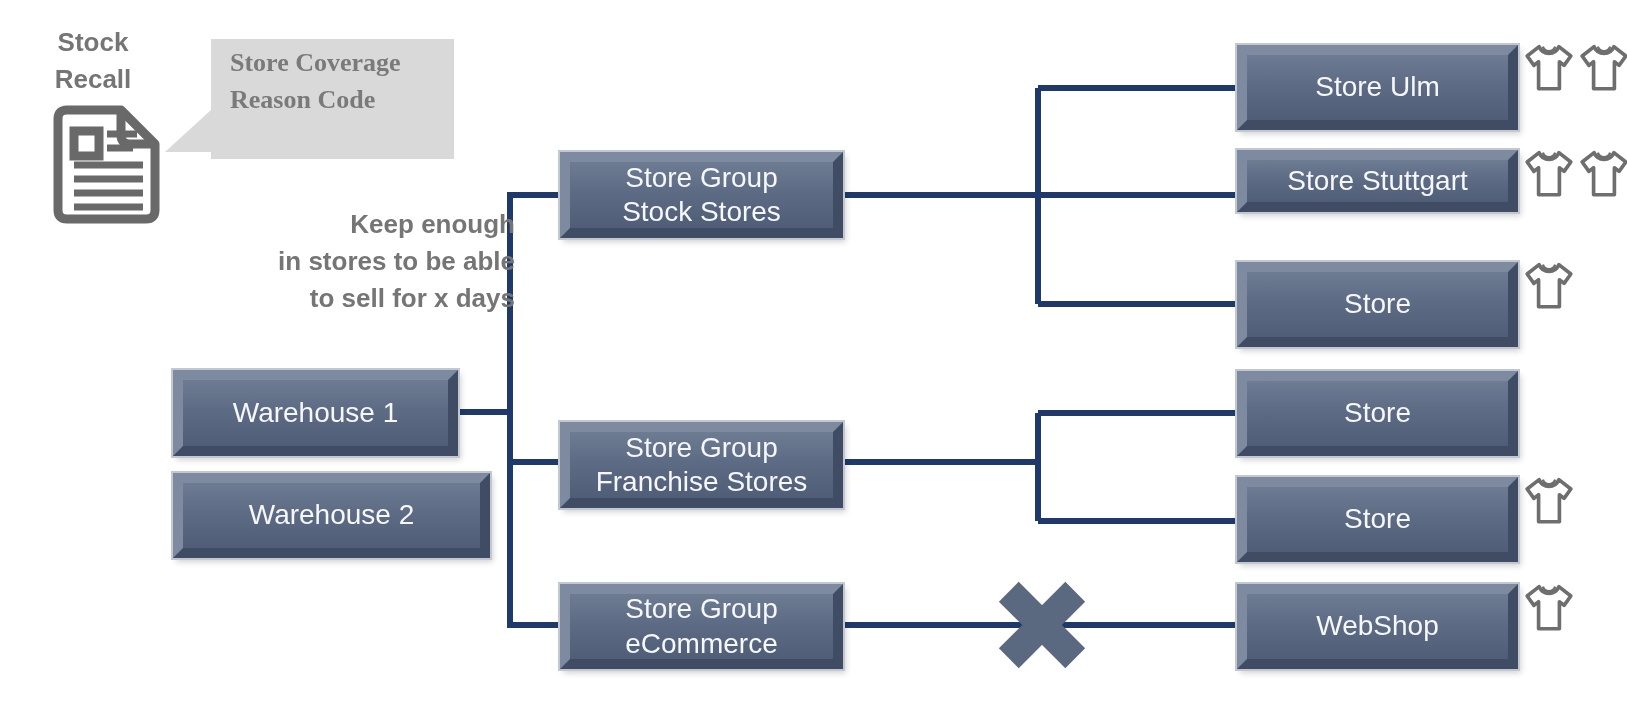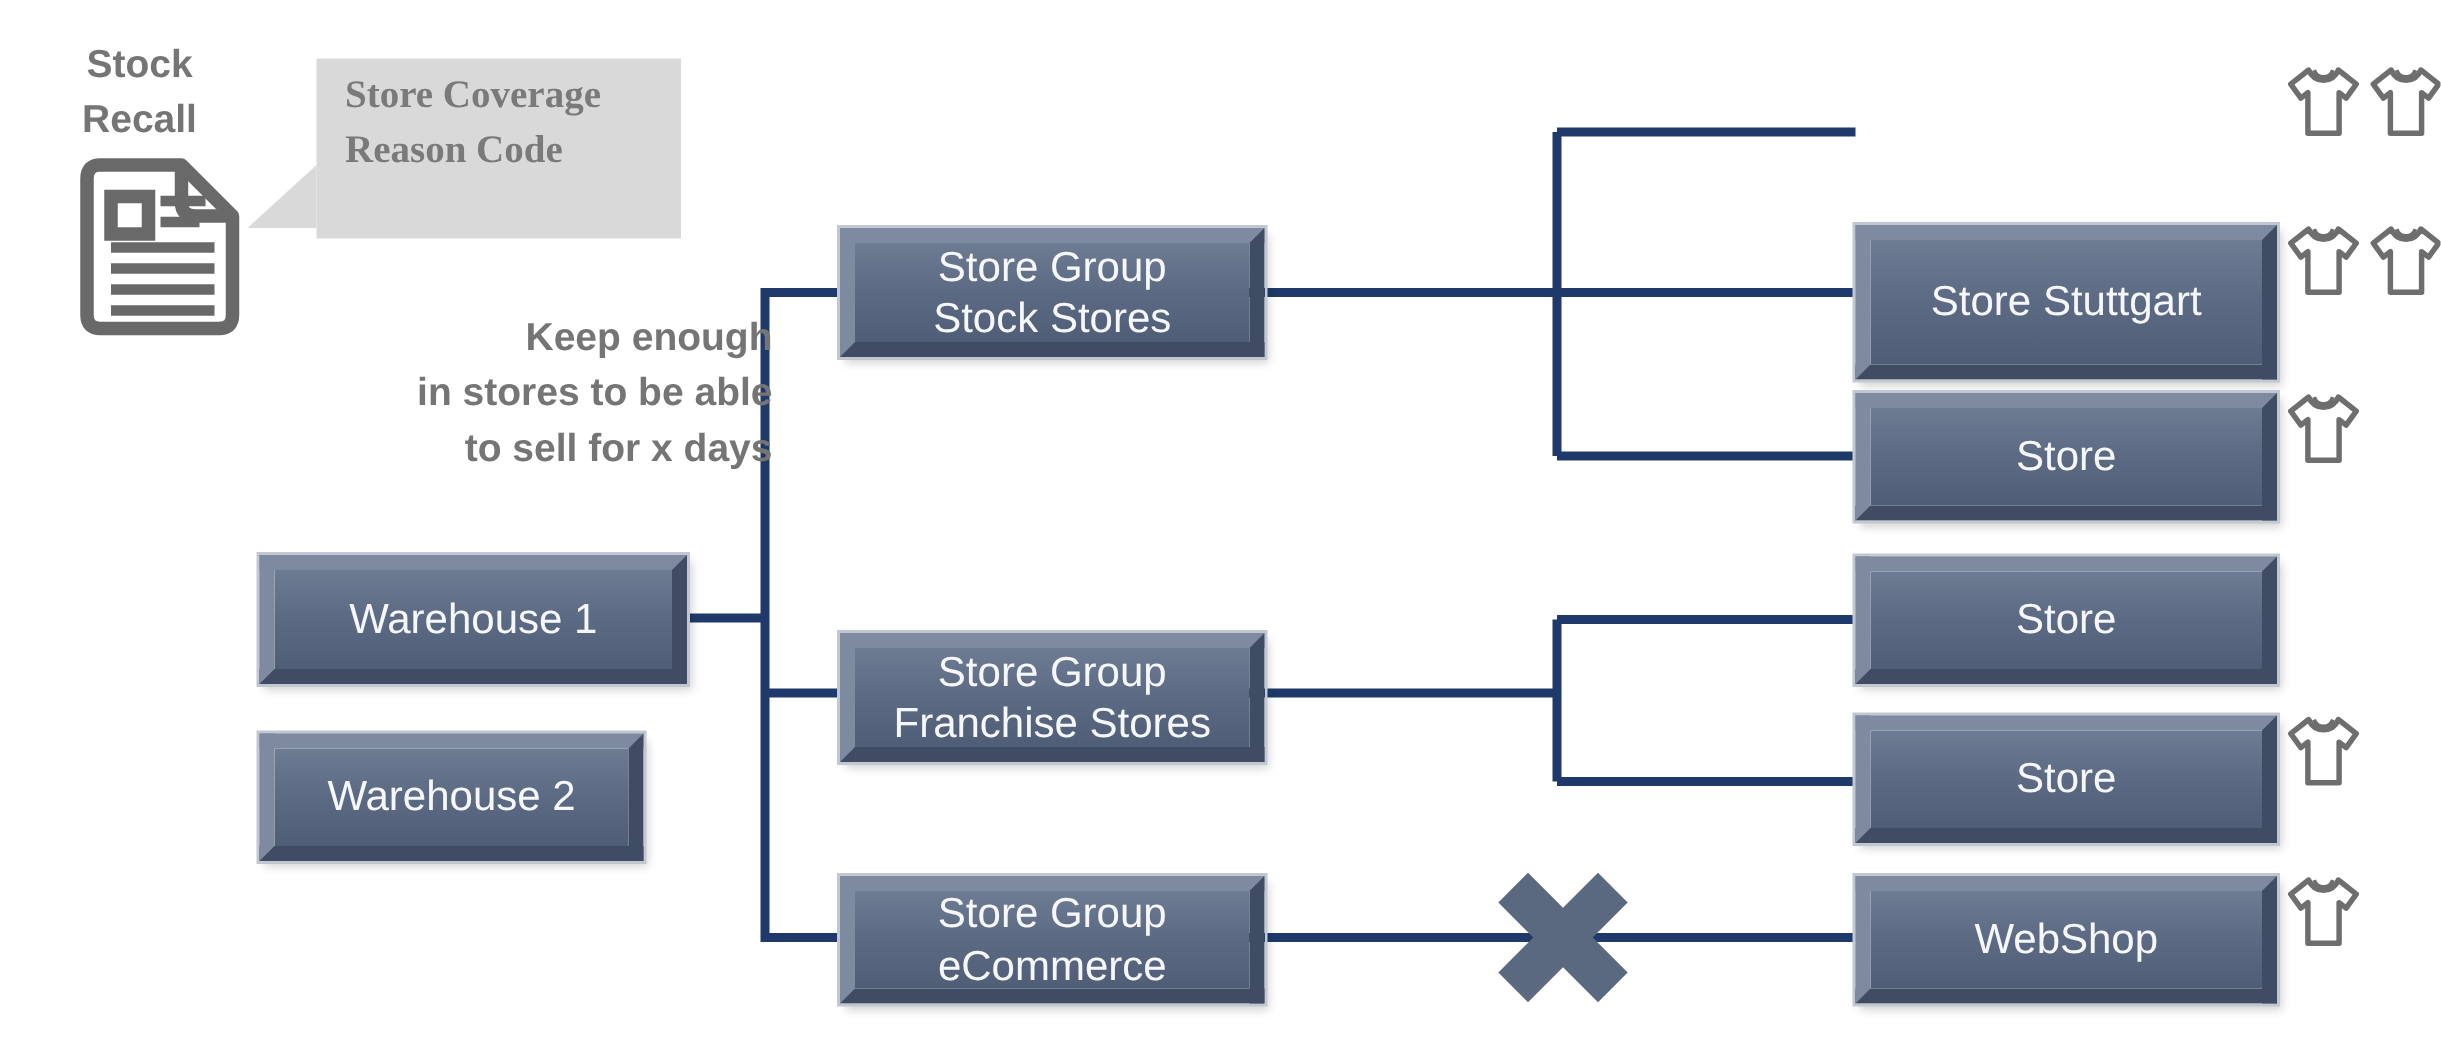--- a/index.html
+++ b/index.html
@@ -103,38 +103,41 @@
 
   <div class="annotation coverage-note">
     <span class="line" style="display:block">Keep enough</span>
     <span class="line" style="display:block">in stores to be able</span>
     <span class="line" style="display:block">to sell for x days</span>
   </div>
 
   <div class="node" style="left:160px;top:370px;width:285px;height:86px">
     <span class="line">Warehouse 1</span>
   </div>
-  <div class="node" style="left:160px;top:489px;width:256px;height:85px">
+  <div class="node" style="left:160px;top:473px;width:317px;height:85px">
     <span class="line">Warehouse 2</span>
   </div>
 
   <div class="node" style="left:547px;top:152px;width:283px;height:86px">
     <span class="line">Store Group</span>
     <span class="line">Stock Stores</span>
   </div>
   <div class="node" style="left:547px;top:422px;width:283px;height:86px">
     <span class="line">Store Group</span>
     <span class="line">Franchise Stores</span>
   </div>
   <div class="node" style="left:547px;top:584px;width:283px;height:85px">
     <span class="line">Store Group</span>
     <span class="line">eCommerce</span>
   </div>
 
-  <div class="node" style="left:1224px;top:150px;width:281px;height:103px">
+  <div class="node" style="left:1224px;top:45px;width:281px;height:85px">
+    <span class="line">Store Ulm</span>
+  </div>
+  <div class="node" style="left:1224px;top:150px;width:281px;height:62px">
     <span class="line">Store Stuttgart</span>
   </div>
   <div class="node" style="left:1224px;top:262px;width:281px;height:85px">
     <span class="line">Store</span>
   </div>
   <div class="node" style="left:1224px;top:371px;width:281px;height:85px">
     <span class="line">Store</span>
   </div>
   <div class="node" style="left:1224px;top:477px;width:281px;height:85px">
     <span class="line">Store</span>

